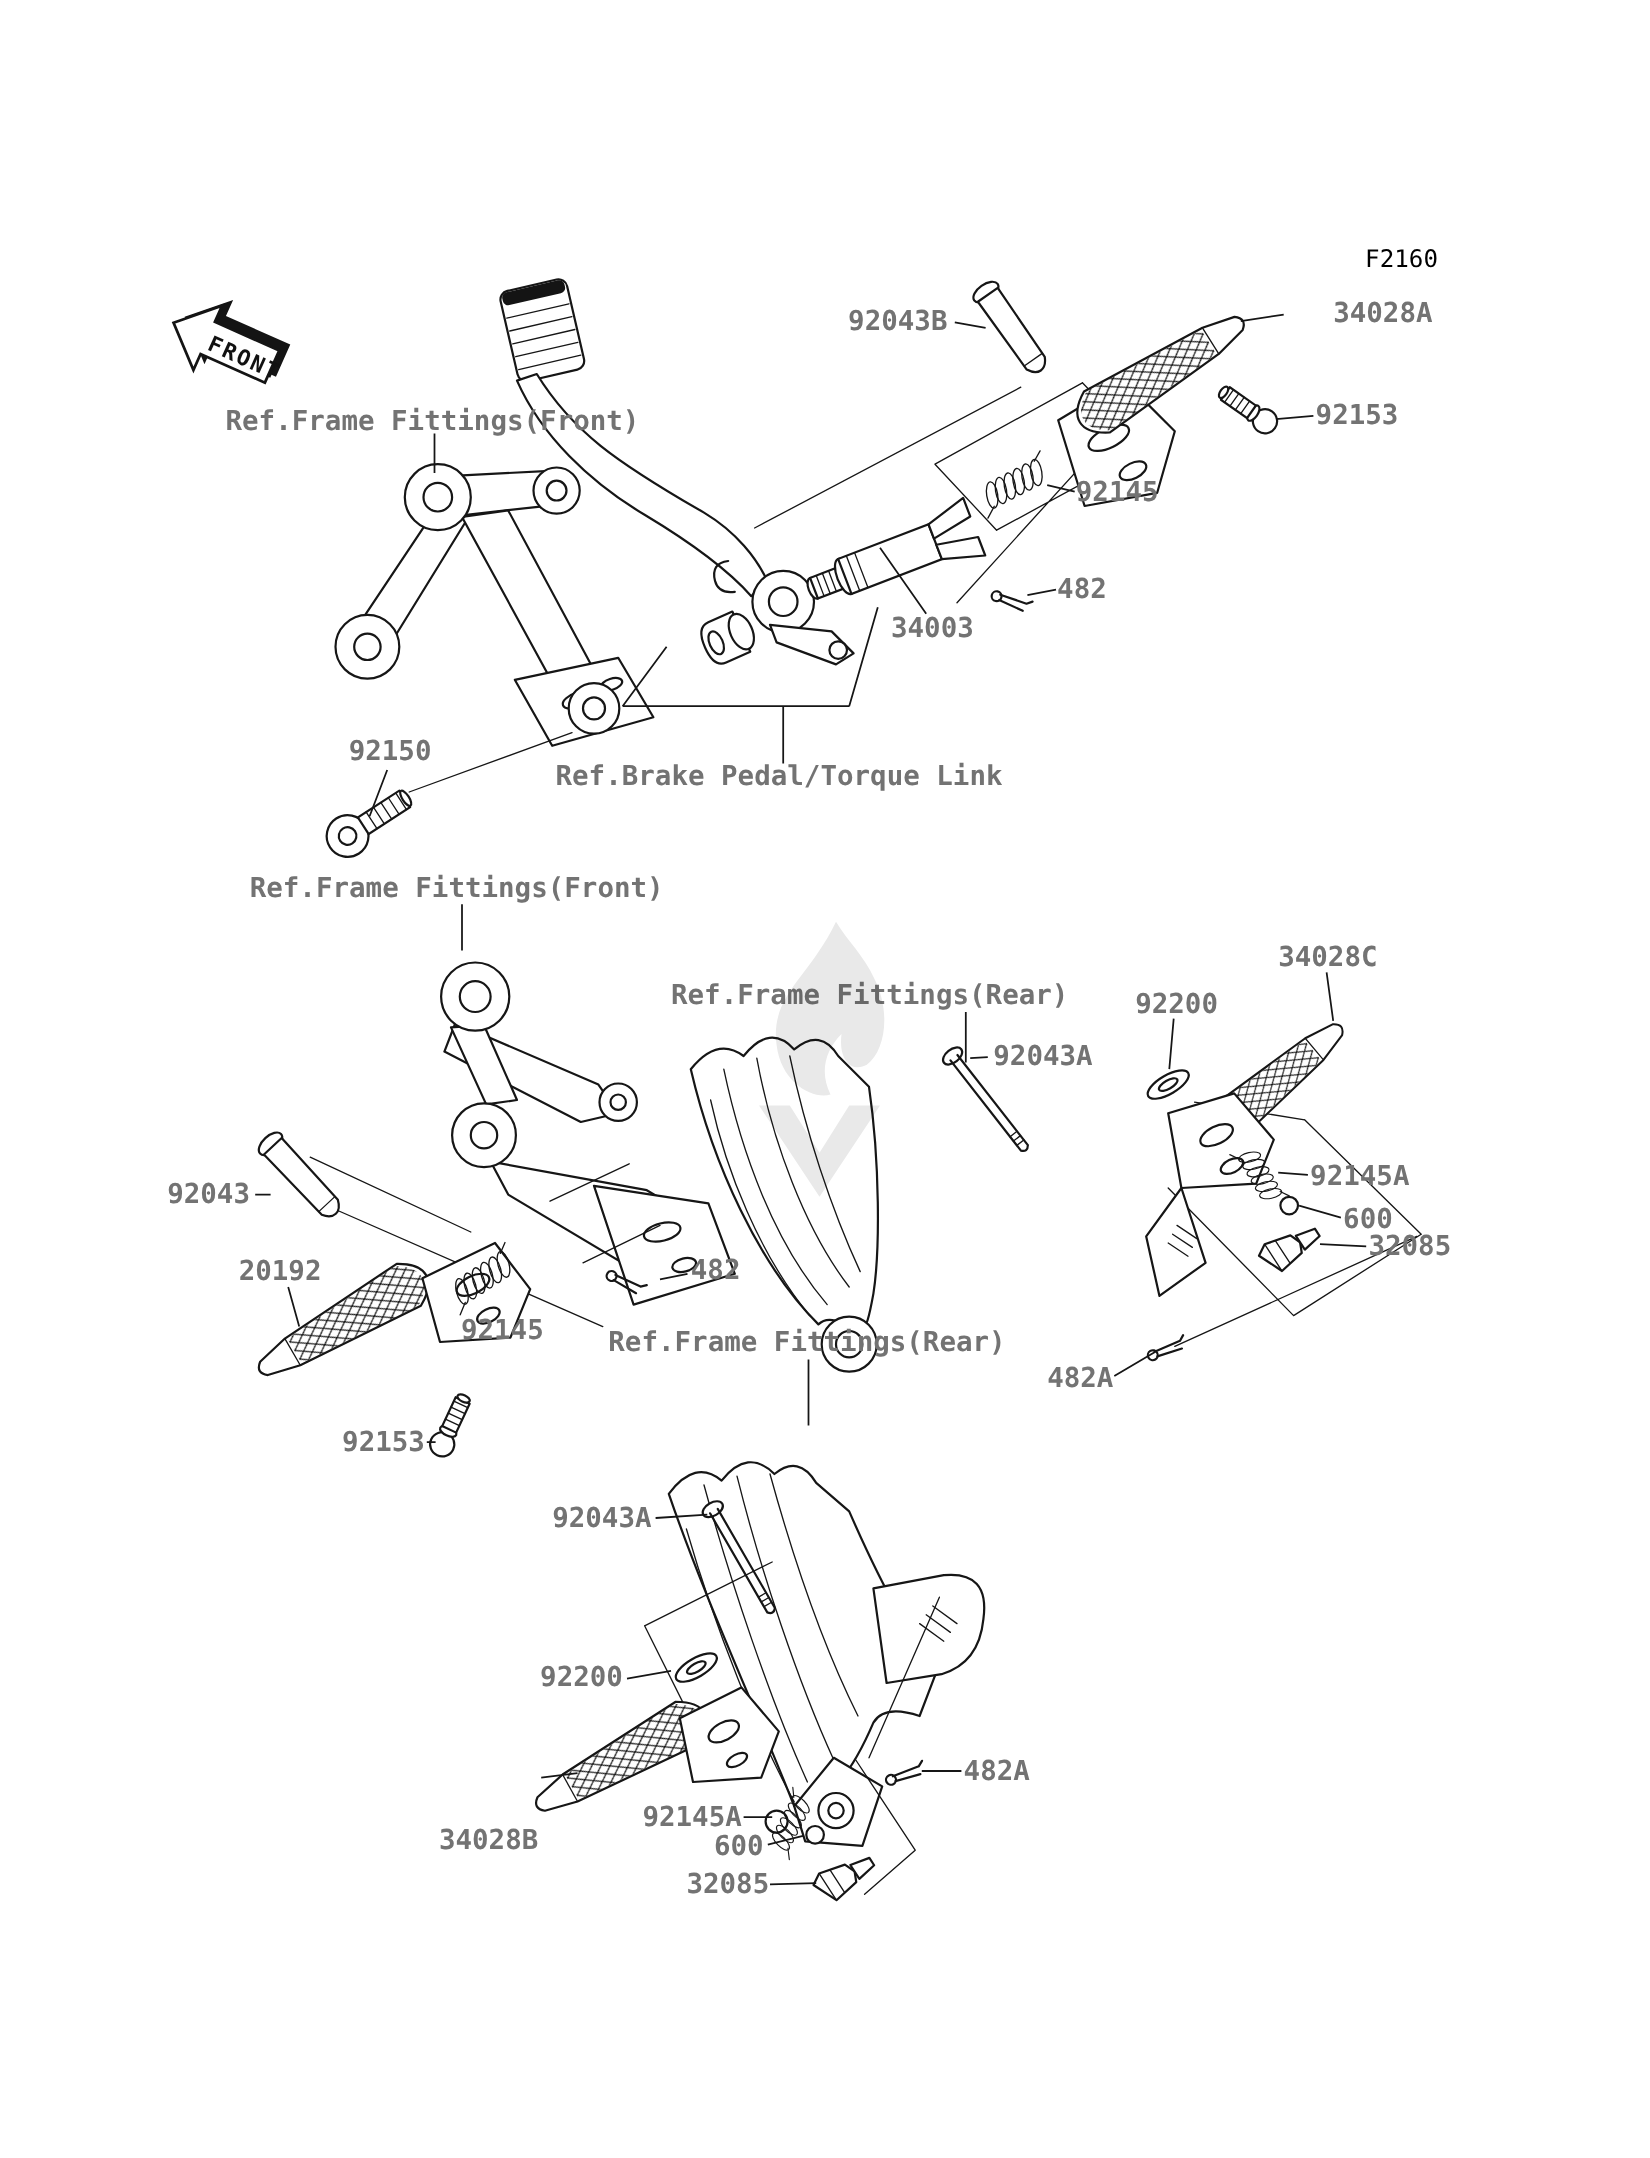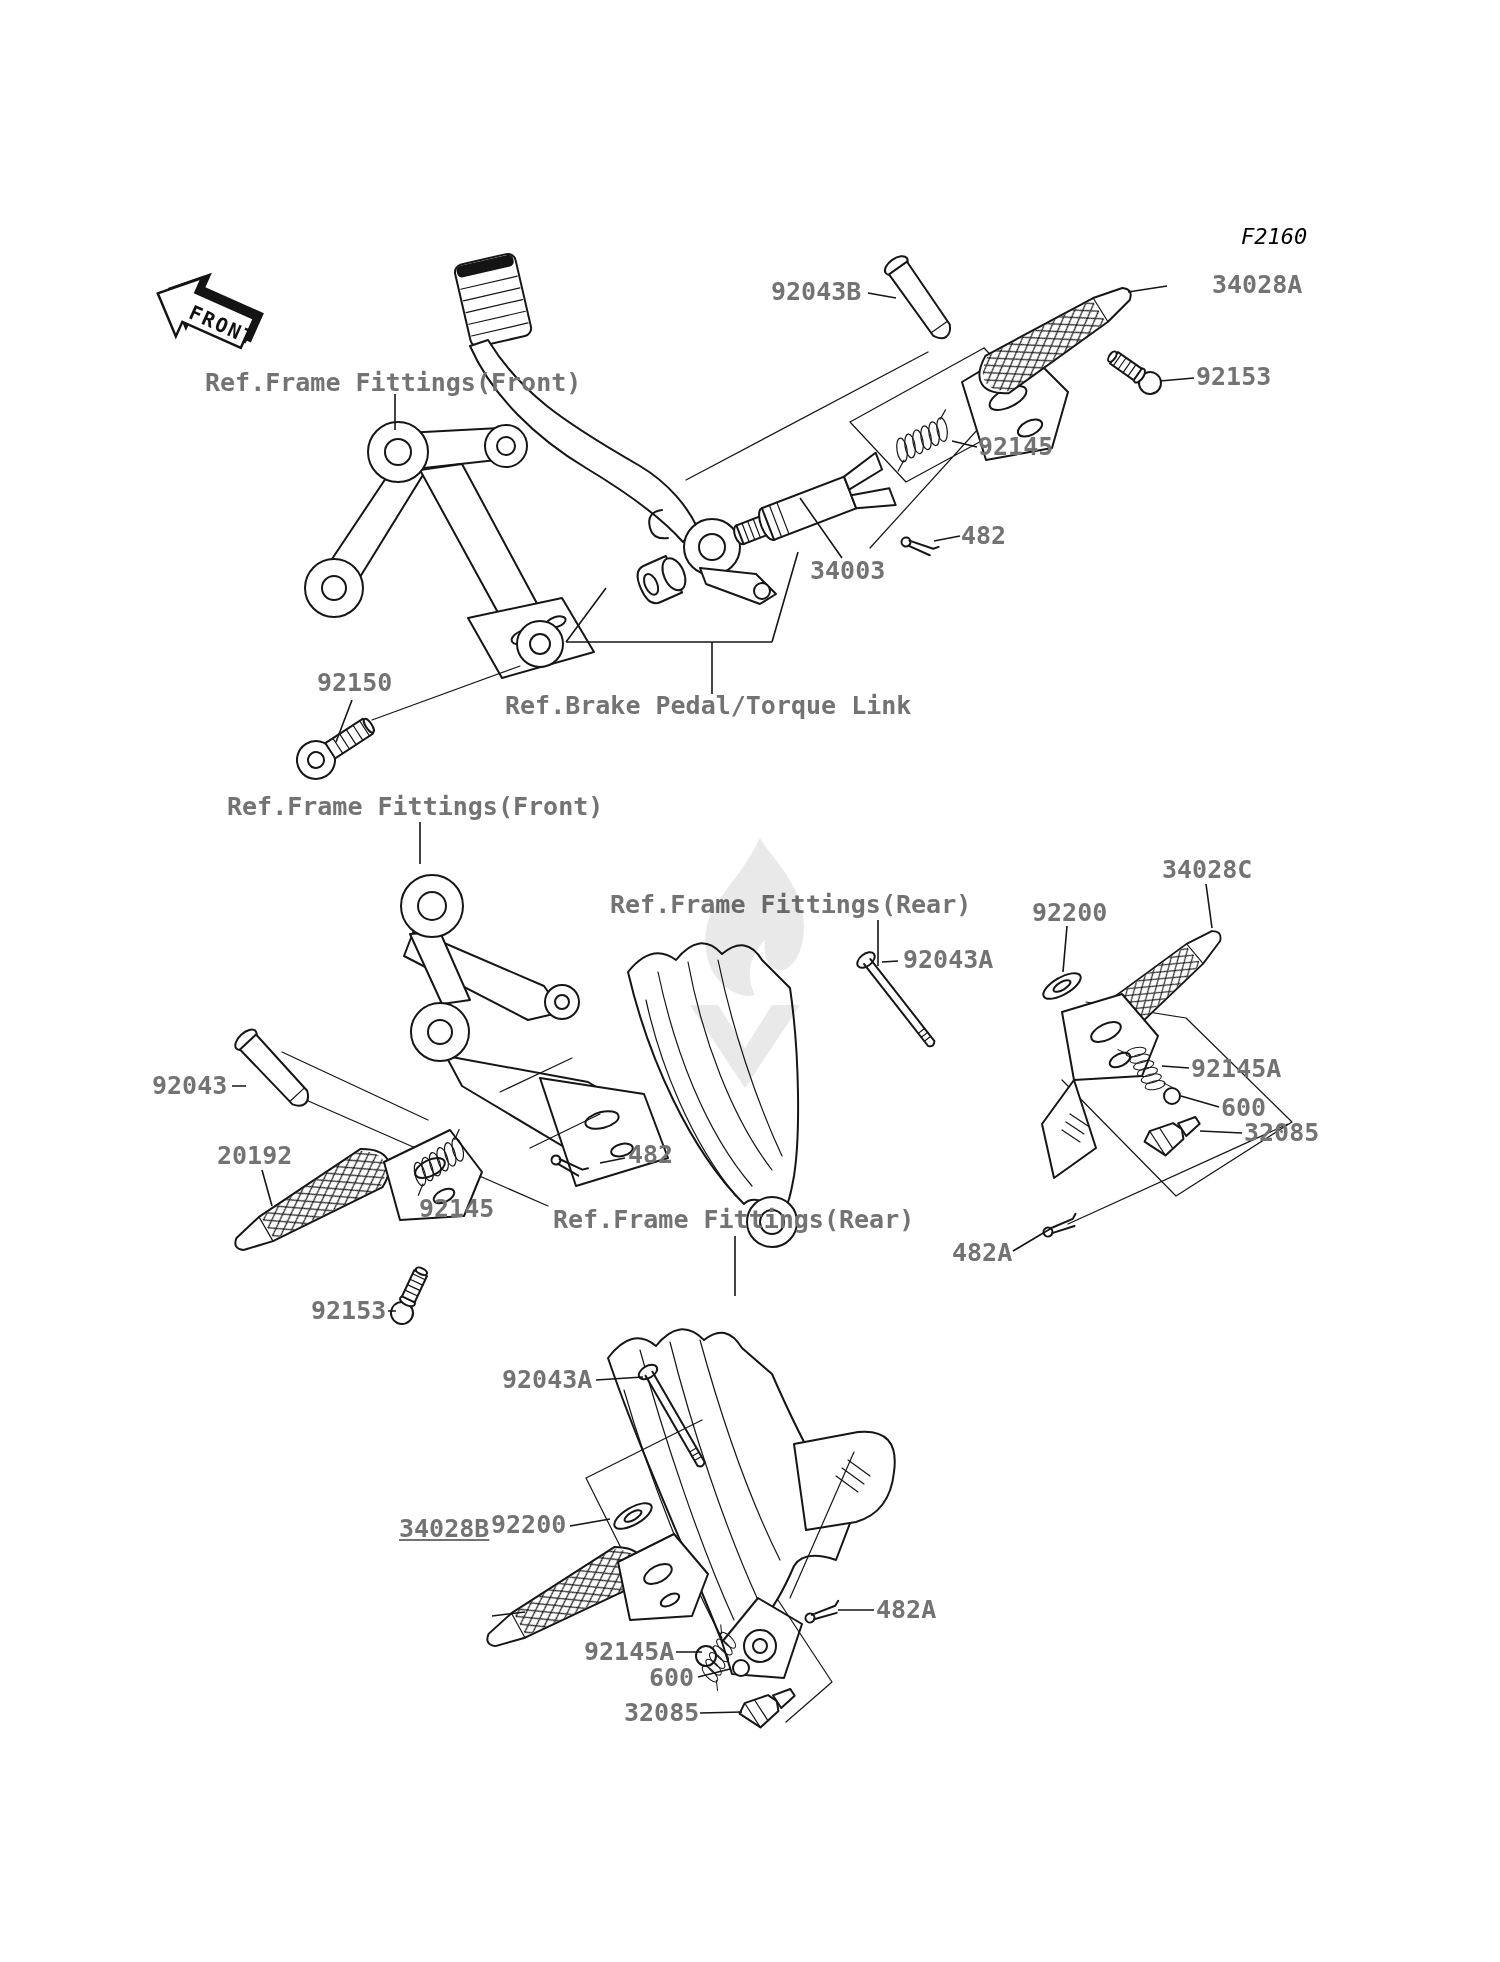--- a/index.html
+++ b/index.html
@@ -223,21 +223,21 @@
     <use href="#spr" transform="translate(710,1674) rotate(-62) scale(0.85)"></use>
     <circle cx="741" cy="1668" r="8" class="fw"></circle>
     <use href="#rub" transform="translate(745,1722) rotate(-33)"></use>
     <use href="#cot" transform="translate(810,1618) rotate(-28)"></use>
 
     <g>
       <path class="ldr" d="M868 293 L896 298 M1167 286 L1128 292 M1194 378 L1160 381 M977 447 L952 441 M960 536 L934 541 M842 558 L800 498 M352 700 L336 742 M395 394 L395 430 M420 822 L420 864 M712 694 L712 642 M566 642 L772 642 M566 642 L606 588 M772 642 L798 552 M878 920 L878 966 M898 961 L882 962 M1067 926 L1063 972 M1206 884 L1212 928 M1189 1068 L1162 1066 M1219 1107 L1181 1096 M1242 1133 L1200 1131 M1013 1251 L1050 1229 M735 1236 L735 1296 M232 1086 L246 1086 M262 1170 L272 1206 M625 1158 L600 1163 M388 1311 L396 1311 M596 1380 L643 1377 M570 1526 L610 1519 M492 1616 L525 1612 M676 1652 L702 1652 M698 1677 L730 1669 M700 1713 L742 1712 M874 1610 L838 1610"></path>
     </g>
   </svg>
 
-  <span class="code" style="left:1241px;top:226px;font-style:italic;">F2160</span>
+  <span class="code" style="left:1241px;top:226px;">F2160</span>
 
   <span class="plabel" style="left:771px;top:279px;">92043B</span>
   <span class="plabel" style="left:1168px;top:272px;margin-left:44px;">34028A</span>
   <span class="plabel" style="left:1196px;top:364px;">92153</span>
   <span class="plabel" style="left:978px;top:434px;">92145</span>
   <span class="plabel" style="left:961px;top:523px;">482</span>
   <span class="plabel" style="left:810px;top:558px;">34003</span>
   <span class="plabel" style="left:317px;top:670px;">92150</span>
 
   <span class="plabel" style="left:205px;top:370px;">Ref.Frame Fittings(Front)</span>
@@ -255,21 +255,21 @@
   <span class="plabel" style="left:903px;top:947px;">92043A</span>
   <span class="plabel" style="left:1032px;top:900px;">92200</span>
   <span class="plabel" style="left:1162px;top:857px;">34028C</span>
   <span class="plabel" style="left:1191px;top:1056px;">92145A</span>
   <span class="plabel" style="left:1221px;top:1095px;">600</span>
   <span class="plabel" style="left:1244px;top:1120px;">32085</span>
   <span class="plabel" style="left:952px;top:1240px;">482A</span>
 
   <span class="plabel" style="left:502px;top:1367px;">92043A</span>
   <span class="plabel" style="left:491px;top:1512px;">92200</span>
-  <span class="plabel" style="left:399px;top:1516px;text-decoration:underline;">34028B</span>
+  <span class="plabel" style="left:399px;top:1660px;">34028B</span>
   <span class="plabel" style="left:584px;top:1639px;">92145A</span>
   <span class="plabel" style="left:649px;top:1665px;">600</span>
   <span class="plabel" style="left:624px;top:1700px;">32085</span>
   <span class="plabel" style="left:876px;top:1597px;">482A</span>
 
 
   <div class="wmLayer">
     <svg style="position:absolute;left:655px;top:828px;" width="200" height="270" viewBox="0 0 200 270">
       <path d="M105 10 C80 62 45 77 51 122 C55 157 85 172 100 167 C90 147 95 127 110 112 C107 137 120 147 133 140 C150 127 155 92 140 62 C130 40 115 27 105 10 Z" fill="#e9e9e9"></path>
       <path d="M35 177 L90 260 L145 177 L117 177 L90 220 L63 177 Z" fill="#e9e9e9"></path>

